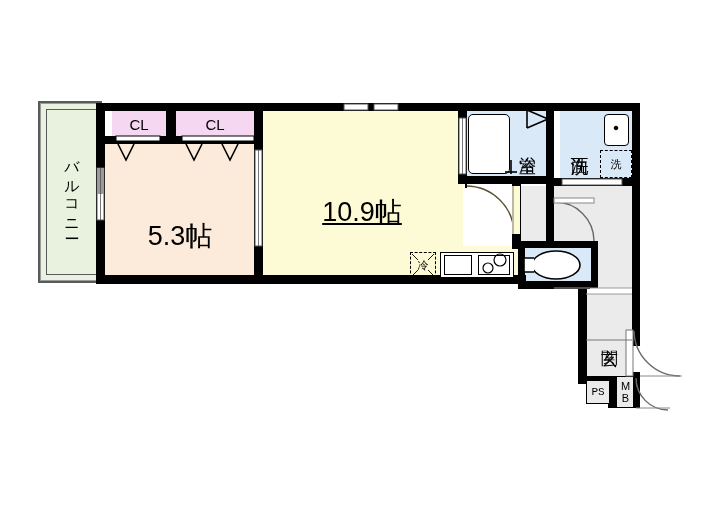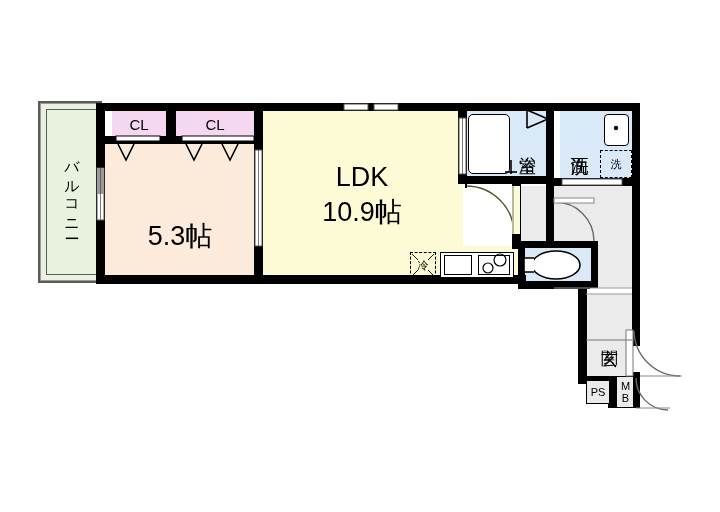--- a/index.html
+++ b/index.html
@@ -105,37 +105,36 @@
   <div class="dash" style="left:410px;top:252px;width:26px;height:26px;">
     <span style="font-size:11px;">冷</span>
   </div>
 
   <div class="box" style="left:440px;top:252px;width:74px;height:26px;"></div>
   <div class="box" style="left:444px;top:255px;width:28px;height:20px;"></div>
   <div class="box" style="left:478px;top:255px;width:32px;height:20px;"></div>
 
   <div class="box" style="left:586px;top:380px;width:24px;height:24px;background:#ebebeb;
               display:flex;align-items:center;justify-content:center;">
-    <span style="font-size:11px;">PS</span>
+    <span style="font-size:11px;font-family:Liberation Mono, monospace;">PS</span>
   </div>
   <div class="box" style="left:616px;top:376px;width:18px;height:32px;background:#ebebeb;
               display:flex;flex-direction:column;align-items:center;
               justify-content:center;line-height:1;">
     <span style="font-size:11px;writing-mode:vertical-rl;text-orientation:upright;">MB</span>
   </div>
 
   <div class="lbl vlbl" style="left:52px;top:128px;width:40px;height:128px;font-size:15px;">バルコニー</div>
 
   <div class="lbl" style="left:112px;top:112px;width:54px;height:25px;font-size:15px;">CL</div>
   <div class="lbl" style="left:176px;top:112px;width:78px;height:25px;font-size:15px;">CL</div>
 
   <div class="lbl" style="left:116px;top:220px;width:128px;height:32px;font-size:27px;">5.3帖</div>
 
-  <div class="lbl" style="left:310px;top:162px;width:104px;height:30px;font-size:27px;">LDK</div>
-  <div class="lbl" style="left:300px;top:196px;width:124px;height:32px;font-size:27px;">10.9帖</div>
+  <div class="lbl" style="left:300px;top:196px;width:124px;height:32px;font-size:27px;text-decoration:underline;">10.9帖</div>
 
   <div class="lbl vlbl" style="left:512px;top:115px;width:30px;height:58px;font-size:17px;
               letter-spacing:1px;">浴室</div>
 
   <div class="lbl vlbl" style="left:563px;top:114px;width:32px;height:60px;font-size:18px;
               letter-spacing:1px;">洗面</div>
 
   <div class="lbl vlbl" style="left:592px;top:308px;width:34px;height:58px;font-size:17px;
               letter-spacing:1px;">玄関</div>
 

